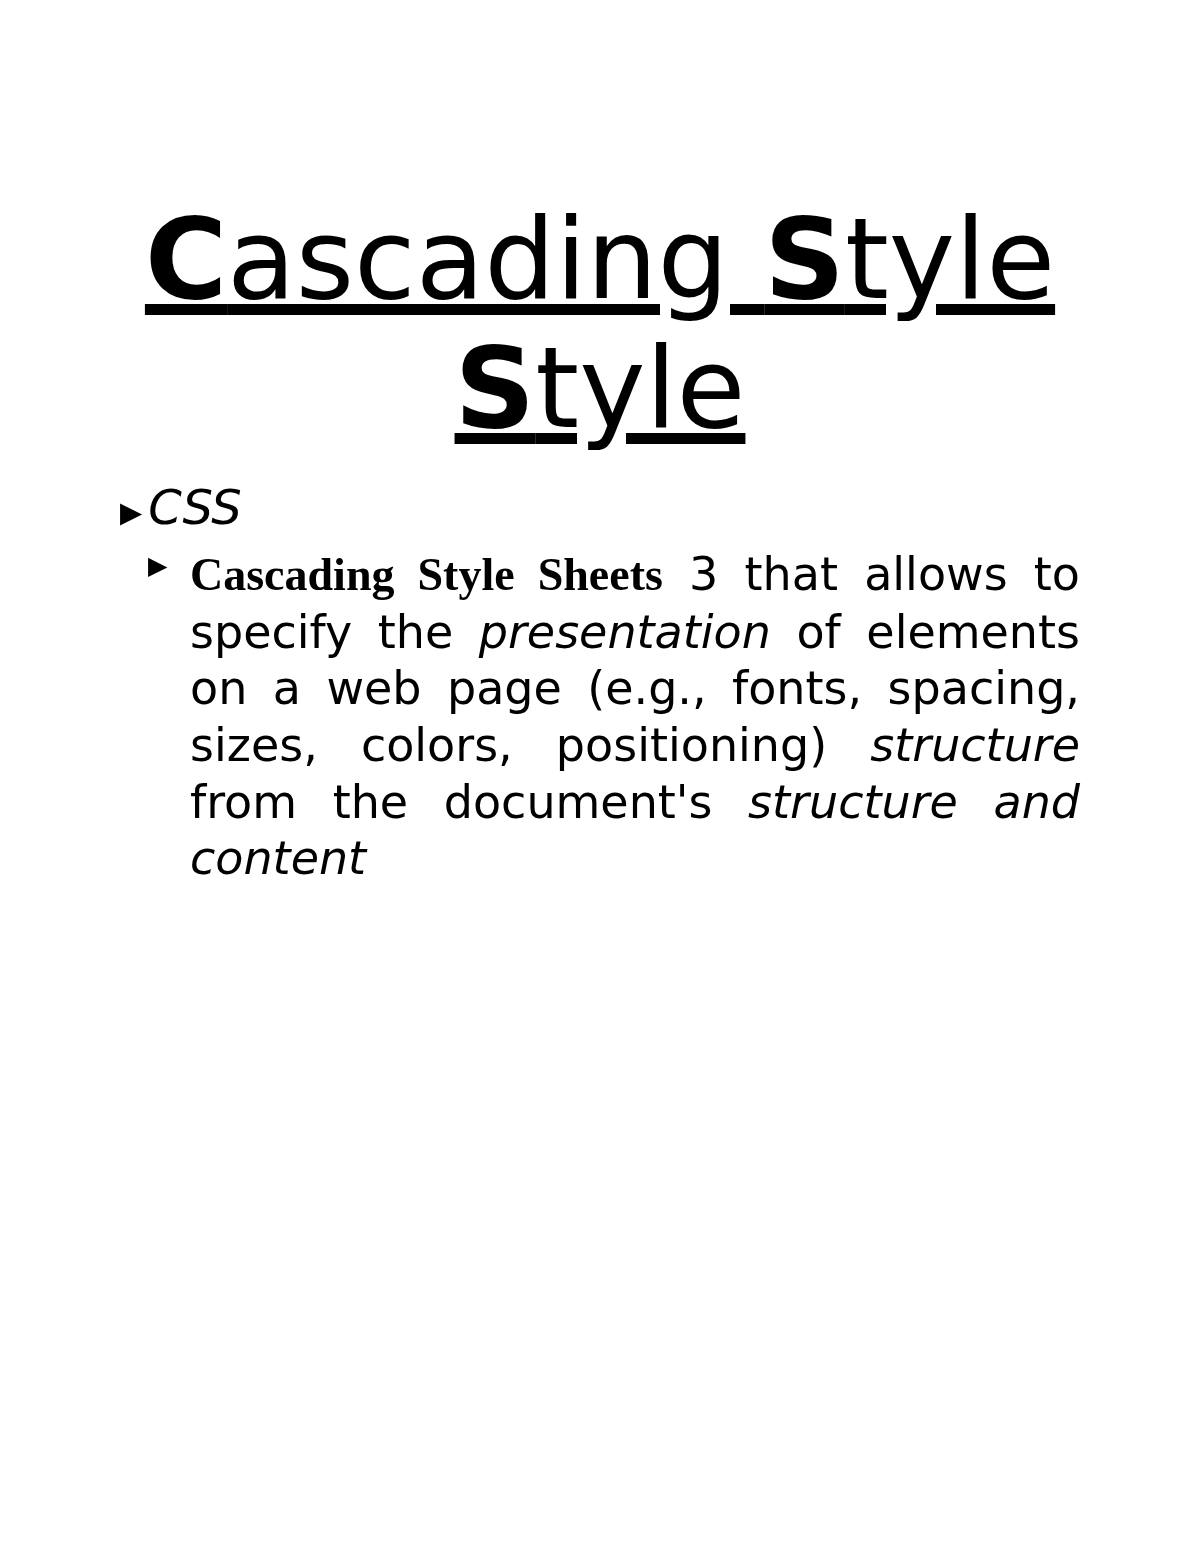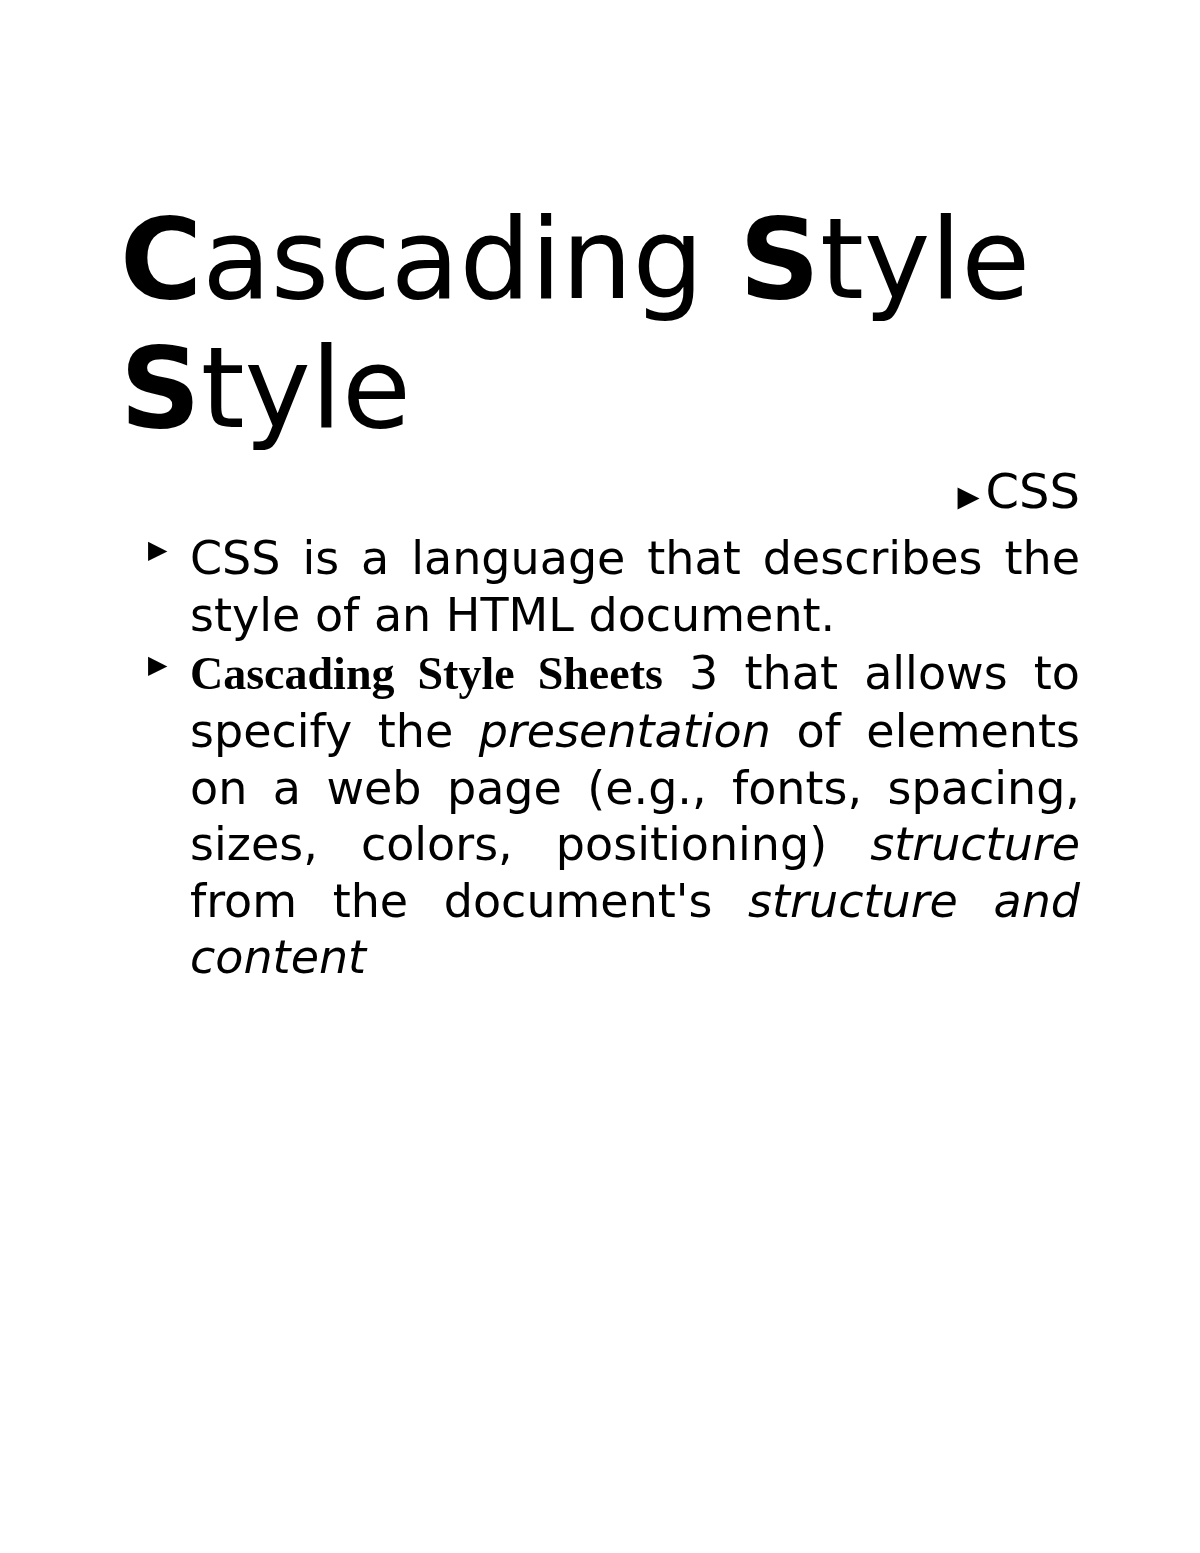--- a/index.html
+++ b/index.html
@@ -9,35 +9,37 @@
     }
     body {
       width: 1200px;
       height: 1553px;
       background: #ffffff;
       font-family: "DejaVu Sans", "Verdana", "Arial", sans-serif;
       color: #000000;
       padding: 195px 120px 0 120px;
     }
     .title {
-      text-align: left;
+      text-align: center;
       font-size: 112px;
       line-height: 1.15;
       font-weight: 400;
-      margin-bottom: 10px;
+      margin-bottom: 26px;
+      text-decoration: underline;
     }
     .title .cap {
       font-weight: 700;
     }
     .subhead {
-      text-align: right;
+      text-align: left;
       font-size: 48px;
       line-height: 1.2;
       margin-top: 8px;
       margin-bottom: 10px;
+      font-style: italic;
     }
     .subhead .marker {
       display: inline-block;
       transform: translateY(-2px);
       margin-right: 6px;
       font-size: 0.6em;
     }
     .bullets {
       list-style: none;
       padding-left: 28px;
@@ -73,19 +75,16 @@
 <h1 class="title">
   <span class="cap">C</span><span>ascading </span><span class="cap">S</span><span>tyle</span><br>
   <span class="cap">S</span><span>tyle</span><br>
 </h1>
 
 <div class="subhead">
   <span class="marker">▶</span><span>CSS</span>
 </div>
 
 <ul class="bullets">
-  <li>
-    <span>CSS is a language that describes the style of an HTML document.</span>
-  </li>
   <li class="force-justify">
     <span class="b">Cascading Style Sheets</span><span> 3  that allows to specify the </span><span class="i">presentation</span><span> of elements on a web page (e.g., fonts, spacing, sizes, colors, positioning) </span><span class="i">structure</span><span> from the document's </span><span class="i">structure and content</span>
   </li>
 </ul>
 
 </body></html>

